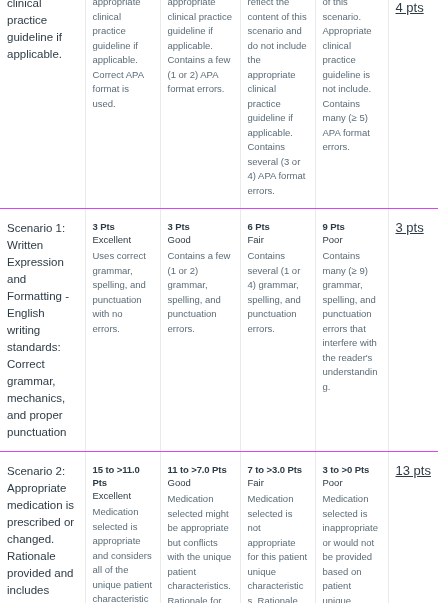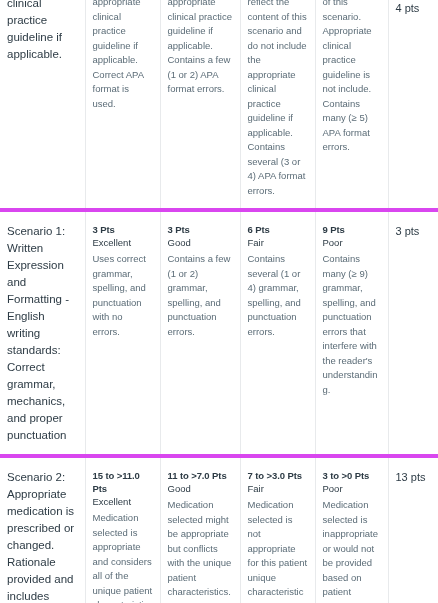--- a/index.html
+++ b/index.html
@@ -18,21 +18,21 @@
 
   .rubric-table {
     width: 438px;
     border-collapse: collapse;
     table-layout: fixed;
   }
 
   .rubric-table td {
     vertical-align: top;
     border-right: 1px solid #e8eaec;
-    border-bottom: 4px solid #d946ef;
+    border-bottom: 1px solid #d946ef;
     padding: 11px 7px 10px 7px;
     background: #ffffff;
   }
   .rubric-table td.last-col {
     border-right: none;
   }
   .rubric-table tr.clipped-row > td {
     padding-top: 0;
   }
 
@@ -71,23 +71,24 @@
     color: #5b6c77;
     word-wrap: break-word;
   }
 
   .points-cell {
     vertical-align: middle;
     text-align: left;
     padding-left: 9px;
   }
   .points-value {
-    font-size: 11px;
+    font-size: 13px;
     line-height: 16px;
     color: #2d3b45;
+    text-decoration: underline;
   }
 
   .clip-top {
     margin-top: -5px;
   }
 </style>
 </head>
 <body>
 
 <table class="rubric-table">

